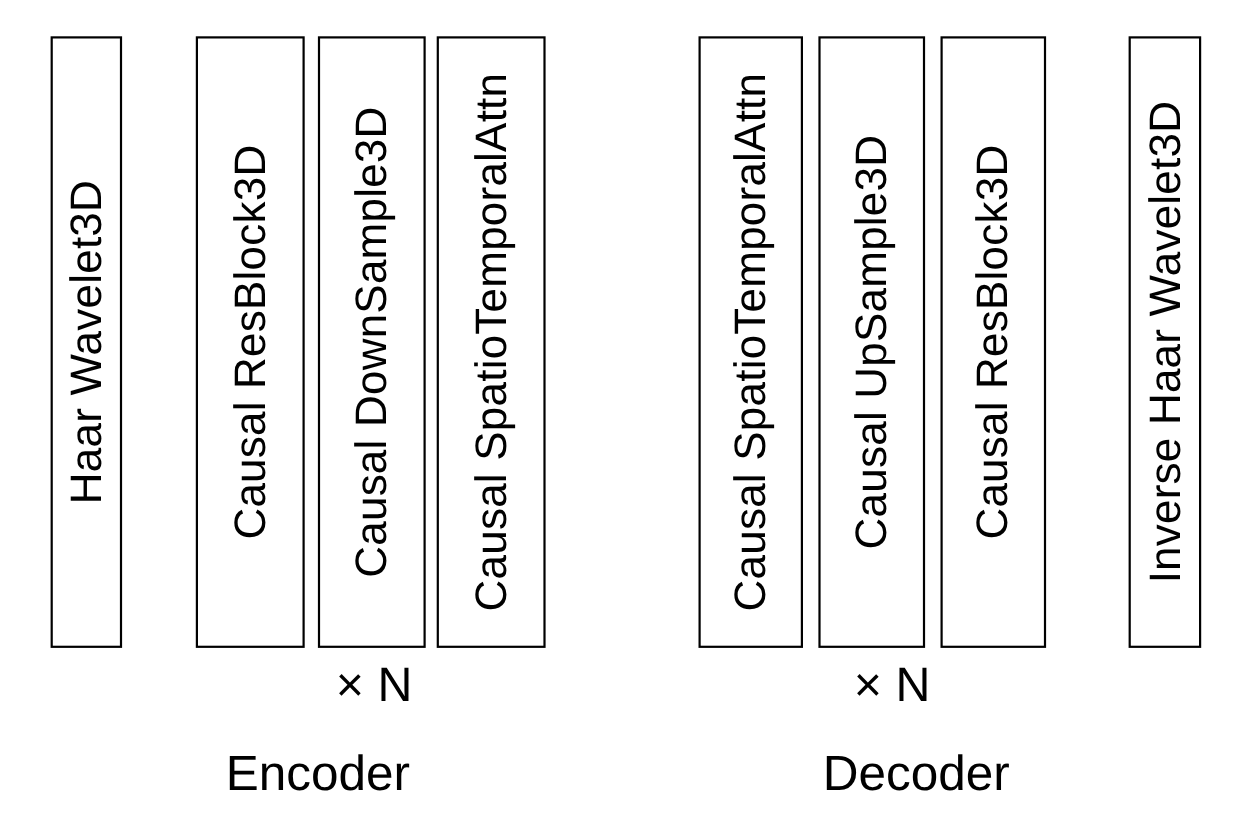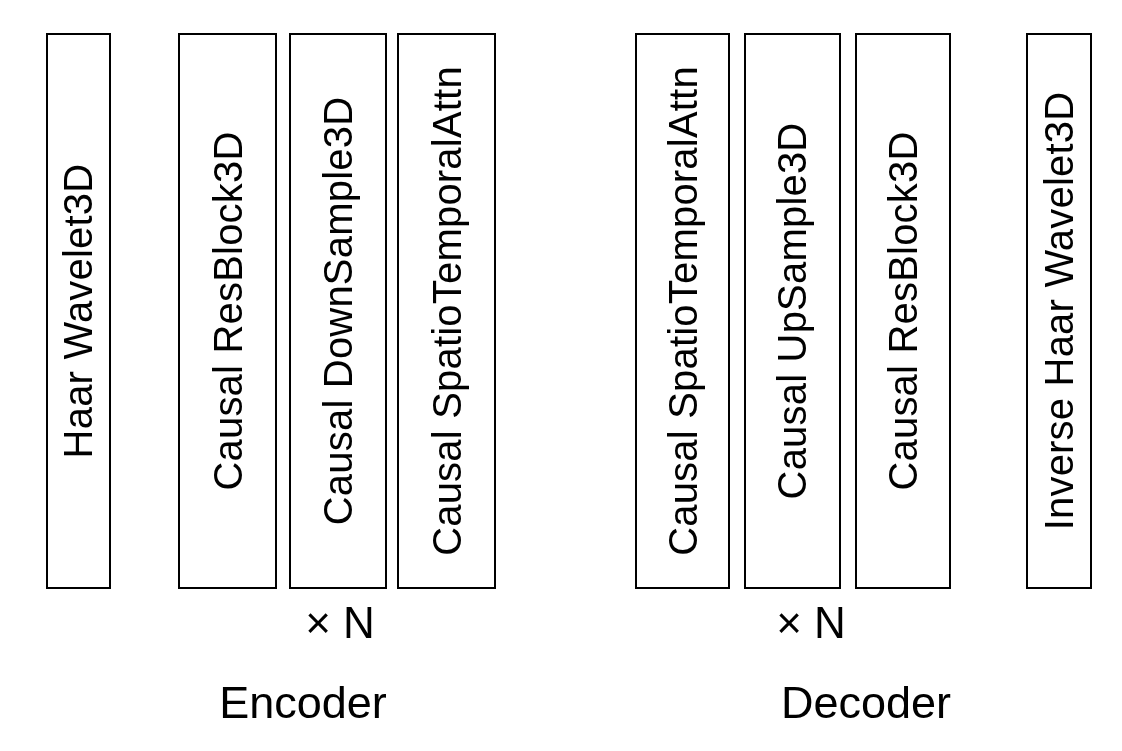--- a/index.html
+++ b/index.html
@@ -57,22 +57,22 @@
   .b1 { left: 46px;   width: 65px; }
   .b2 { left: 178px;  width: 99px; }
   .b3 { left: 289px;  width: 98px; }
   .b4 { left: 397px;  width: 99px; }
   .b5 { left: 635px;  width: 95px; }
   .b6 { left: 744px;  width: 97px; }
   .b7 { left: 855px;  width: 96px; }
   .b8 { left: 1026px; width: 66px; }
   .rep-enc { left: 340px; }
   .rep-dec { left: 811px; }
-  .lbl-enc { left: 303px; }
-  .lbl-dec { left: 833px; margin-left: 33px; }
+  .lbl-enc { left: 289px; }
+  .lbl-dec { left: 833px; }
 </style>
 </head>
 <body>
 
 <div class="canvas">
 
   <div class="box b1">
     <span class="vtext">Haar Wavelet3D</span>
   </div>
 

